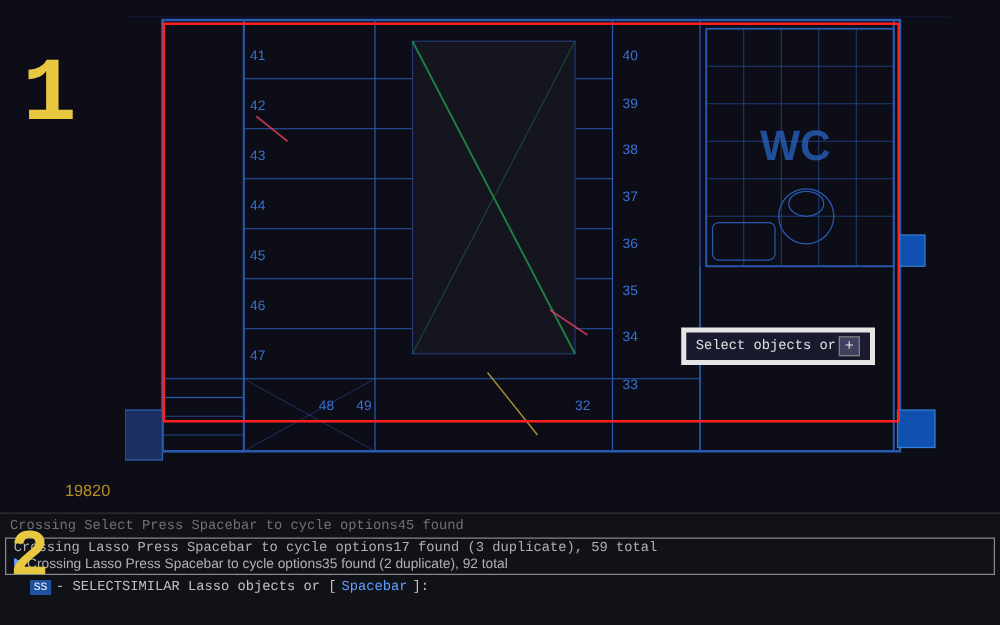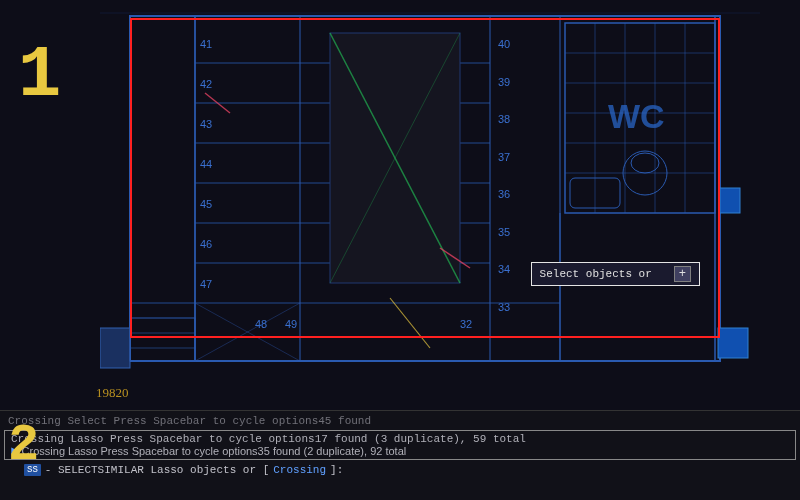--- a/index.html
+++ b/index.html
@@ -56,29 +56,29 @@
       z-index: 5;
       pointer-events: none;
     }
 
     
     .tooltip {
       position: absolute;
       right: 100px;
       top: 262px;
       background: #1a1a2e;
-      border: 1px solid #e5e5e5;
+      border: 4px solid #e5e5e5;
       color: #e0e0e0;
       font-size: 11px;
       padding: 3px 8px;
       white-space: nowrap;
       z-index: 20;
       display: flex;
       align-items: center;
-      gap: 22px;
+      gap: 2px;
     }
 
     .tooltip-plus {
       background: #404060;
       color: #e0e0e0;
       padding: 0 4px;
       font-size: 12px;
       border: 1px solid #808080;
     }
 
@@ -259,33 +259,33 @@
 
   <div class="tooltip">
     <span>Select objects or</span>
     <span class="tooltip-plus">+</span>
   </div>
 
 </div>
 
 <div id="status-bar">
 
-  <div style="position:absolute; left:52px; top:-26px; color:#b89020; font-size:13px; font-family:Liberation Serif, serif;margin-left:44px;">19820</div>
+  <div style="position:absolute; left:52px; top:-26px; color:#b89020; font-size:13px; font-family:Liberation Sans, sans-serif;">19820</div>
 
   <div class="label-2">2</div>
 
   <div class="status-line-gray" style="padding-top:4px;">Crossing Select  Press Spacebar to cycle options45 found</div>
 
   <div class="status-highlighted">
     <div class="status-line-1">Crossing Lasso  Press Spacebar to cycle options17 found (3 duplicate), 59 total</div>
     <div style="display:flex; align-items:center; gap:4px;">
       <span style="color:#60a0ff; font-size:11px; font-family:'Courier New',monospace;">►</span>
       <div class="status-line-2">Crossing Lasso  Press Spacebar to cycle options35 found (2 duplicate), 92 total</div>
     </div>
   </div>
 
   <div class="status-cmd">
     <span class="cmd-icon">SS</span>
     <span>- SELECTSIMILAR Lasso objects or [</span>
-      <span class="cmd-highlight">Crossing</span>
+      <span class="cmd-highlight">Spacebar</span>
       <span>]:</span>
   </div>
 </div>
 
 </body></html>

